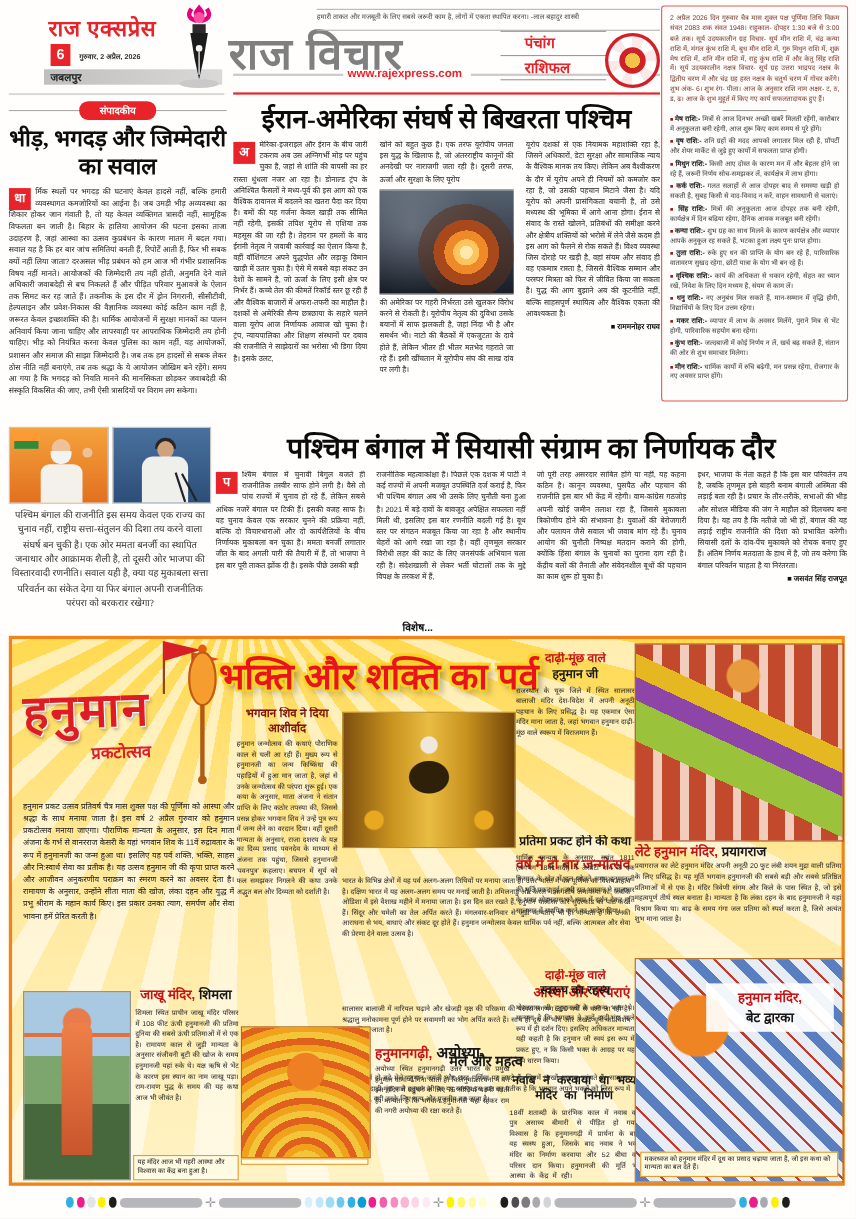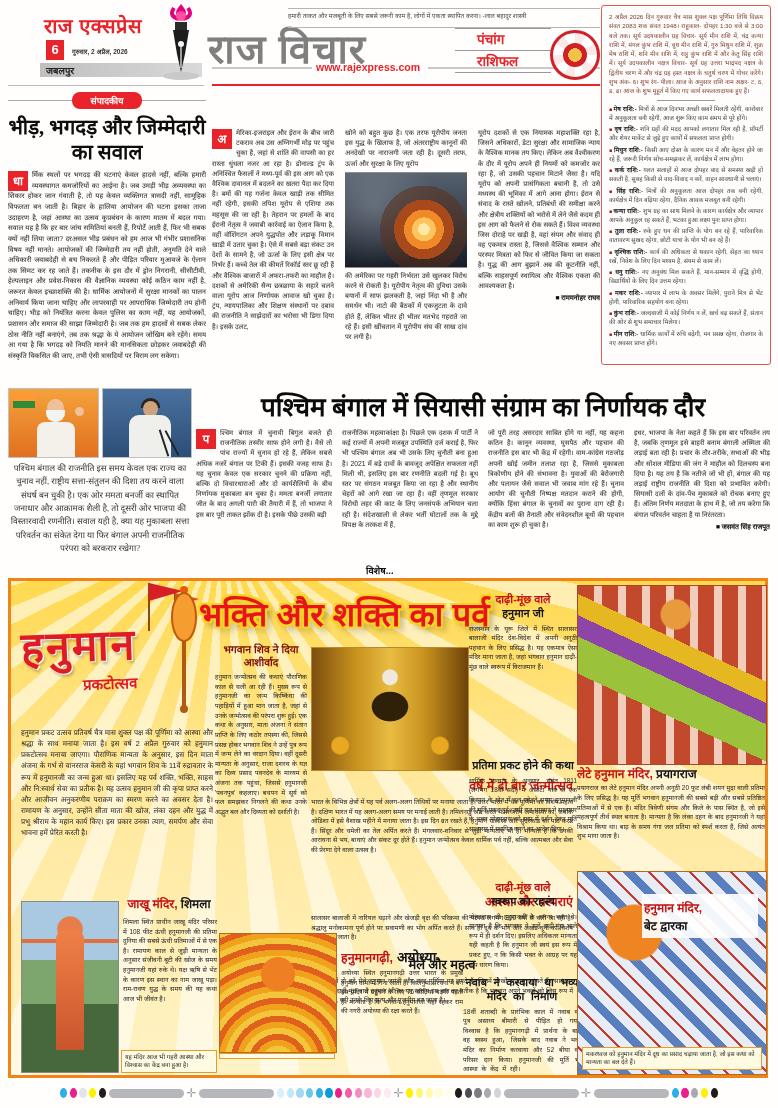--- a/index.html
+++ b/index.html
@@ -135,21 +135,21 @@
        radial-gradient(circle at 52% 16%, #e89b3c 0 8%, rgba(0,0,0,0) 9%),
        linear-gradient(25deg, rgba(0,0,0,0) 34%, #9ac23a 34% 48%, #8d45a8 48% 56%, #e5b821 56% 64%, rgba(0,0,0,0) 64%),
        repeating-linear-gradient(90deg,#c2492c 0 16px,#f2cdbb 16px 24px);}
   .lete{left:566px;top:186px;width:188px;height:100px;overflow:hidden;}
   .lete h4,.jakhu h4,.hanumangarhi h4,.bet h4{margin:0 0 2px;font-size:12px;line-height:1.2;}
   .bet{left:566px;top:290px;width:188px;height:202px;border:1px solid #b06a22;
      background:
        radial-gradient(circle at 30% 30%, #ef8423 0 14%, rgba(0,0,0,0) 15%),
        repeating-linear-gradient(45deg,#5a7fc0 0 9px,#e8edf5 9px 18px,#c23b2e 18px 20px,#e8edf5 20px 29px);}
   .bet-head{position:absolute;right:8px;top:22px;width:112px;background:rgba(255,255,255,.92);
-            text-align:left;padding:4px 2px;margin-left:41px;}
+            text-align:center;padding:4px 2px;margin-left:41px;}
   .caption{position:absolute;background:#fffbe2;border:1.5px solid #e89b2b;font-size:6.2px;line-height:1.4;
            color:#222;padding:2px 3px;box-sizing:border-box;}
   .jakhu{left:10px;top:316px;width:198px;height:178px;}
   .jakhu-img{position:absolute;left:0;top:4px;width:96px;height:170px;border:1px solid #888;
      background:
        radial-gradient(circle at 50% 16%, #e87c4a 0 8%, rgba(0,0,0,0) 9%),
        linear-gradient(180deg, rgba(0,0,0,0) 22%, #e07040 22% 24%, rgba(0,0,0,0) 24%),
        linear-gradient(180deg,#a9c8e2 0 34%,#7da66f 34% 60%,#47683d 60% 100%);}
   .jakhu-statue{position:absolute;left:34px;top:28px;width:28px;height:120px;border-radius:9px 9px 0 0;
        background:linear-gradient(180deg,#ef8048,#c9552c);}
@@ -241,20 +241,21 @@
   </div>
 
   <div class="abs ed-wrap">
     <div class="ed-badge-row">
         <span class="ed-badge">संपादकीय</span>
       </div>
     <div class="ed-title serif">भीड़, भगदड़ और जिम्मेदारी का सवाल</div>
     <div class="ed-body just"><span class="dropcap">धा</span><span>र्मिक स्थलों पर भगदड़ की घटनाएं केवल हादसे नहीं, बल्कि हमारी व्यवस्थागत कमजोरियों का आईना है। जब उमड़ी भीड़ अव्यवस्था का शिकार होकर जान गंवाती है, तो यह केवल व्यक्तिगत त्रासदी नहीं, सामूहिक विफलता बन जाती है। बिहार के हालिया आयोजन की घटना इसका ताजा उदाहरण है, जहां आस्था का उत्सव कुप्रबंधन के कारण मातम में बदल गया। सवाल यह है कि हर बार जांच समितियां बनती हैं, रिपोर्टें आती हैं, फिर भी सबक क्यों नहीं लिया जाता? दरअसल भीड़ प्रबंधन को हम आज भी गंभीर प्रशासनिक विषय नहीं मानते। आयोजकों की जिम्मेदारी तय नहीं होती, अनुमति देने वाले अधिकारी जवाबदेही से बच निकलते हैं और पीड़ित परिवार मुआवजे के ऐलान तक सिमट कर रह जाते हैं। तकनीक के इस दौर में ड्रोन निगरानी, सीसीटीवी, हेल्पलाइन और प्रवेश-निकास की वैज्ञानिक व्यवस्था कोई कठिन काम नहीं है, जरूरत केवल इच्छाशक्ति की है। धार्मिक आयोजनों में सुरक्षा मानकों का पालन अनिवार्य किया जाना चाहिए और लापरवाही पर आपराधिक जिम्मेदारी तय होनी चाहिए। भीड़ को नियंत्रित करना केवल पुलिस का काम नहीं, यह आयोजकों, प्रशासन और समाज की साझा जिम्मेदारी है। जब तक हम हादसों से सबक लेकर ठोस नीति नहीं बनाएंगे, तब तक श्रद्धा के ये आयोजन जोखिम बने रहेंगे। समय आ गया है कि भगदड़ को नियति मानने की मानसिकता छोड़कर जवाबदेही की संस्कृति विकसित की जाए, तभी ऐसी त्रासदियों पर विराम लग सकेगा।</span></div>
   </div>
 
+  <div class="abs a1-title serif">ईरान-अमेरिका संघर्ष से बिखरता पश्चिम</div>
   <div class="abs a1-cols">
     <div class="a1-col just"><span class="dropcap">अ</span><span>मेरिका-इजराइल और ईरान के बीच जारी टकराव अब उस अग्निगर्भी मोड़ पर पहुंच चुका है, जहां से शांति की वापसी का हर रास्ता धुंधला नजर आ रहा है। डोनाल्ड ट्रंप के अनिश्चित फैसलों ने मध्य-पूर्व की इस आग को एक वैश्विक दावानल में बदलने का खतरा पैदा कर दिया है। बमों की यह गर्जना केवल खाड़ी तक सीमित नहीं रहेगी, इसकी तपिश यूरोप से एशिया तक महसूस की जा रही है। तेहरान पर हमलों के बाद ईरानी नेतृत्व ने जवाबी कार्रवाई का ऐलान किया है, वहीं वॉशिंगटन अपने युद्धपोत और लड़ाकू विमान खाड़ी में उतार चुका है। ऐसे में सबसे बड़ा संकट उन देशों के सामने है, जो ऊर्जा के लिए इसी क्षेत्र पर निर्भर हैं। कच्चे तेल की कीमतें रिकॉर्ड स्तर छू रही हैं और वैश्विक बाजारों में अफरा-तफरी का माहौल है। दशकों से अमेरिकी सैन्य छत्रछाया के सहारे चलने वाला यूरोप आज निर्णायक आवाज खो चुका है। ट्रंप, न्यायपालिका और शिक्षण संस्थानों पर दबाव की राजनीति ने साझेदारों का भरोसा भी डिगा दिया है। इसके उलट,</span></div>
     <div class="a1-col just">
       <span>खोने को बहुत कुछ है। एक तरफ यूरोपीय जनता इस युद्ध के खिलाफ है, जो अंतरराष्ट्रीय कानूनों की अनदेखी पर नाराजगी जता रही है। दूसरी तरफ, ऊर्जा और सुरक्षा के लिए यूरोप</span>
       <div class="war-img">
         <span class="plane" style="left:14px;top:10px;"></span>
         <span class="plane p2" style="left:44px;top:24px;"></span>
       </div>
       <span>की अमेरिका पर गहरी निर्भरता उसे खुलकर विरोध करने से रोकती है। यूरोपीय नेतृत्व की दुविधा उसके बयानों में साफ झलकती है, जहां निंदा भी है और समर्थन भी। नाटो की बैठकों में एकजुटता के दावे होते हैं, लेकिन भीतर ही भीतर मतभेद गहराते जा रहे हैं। इसी खींचतान में यूरोपीय संघ की साख दांव पर लगी है।</span>
     </div>

